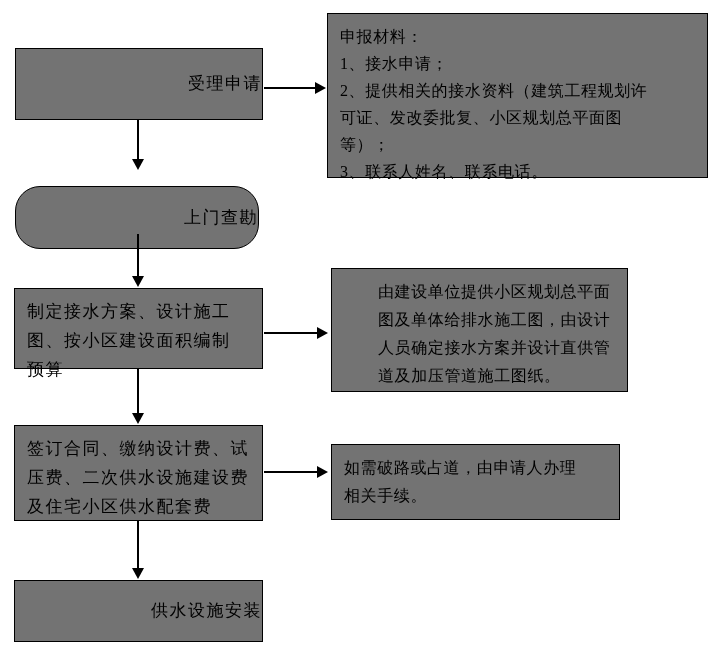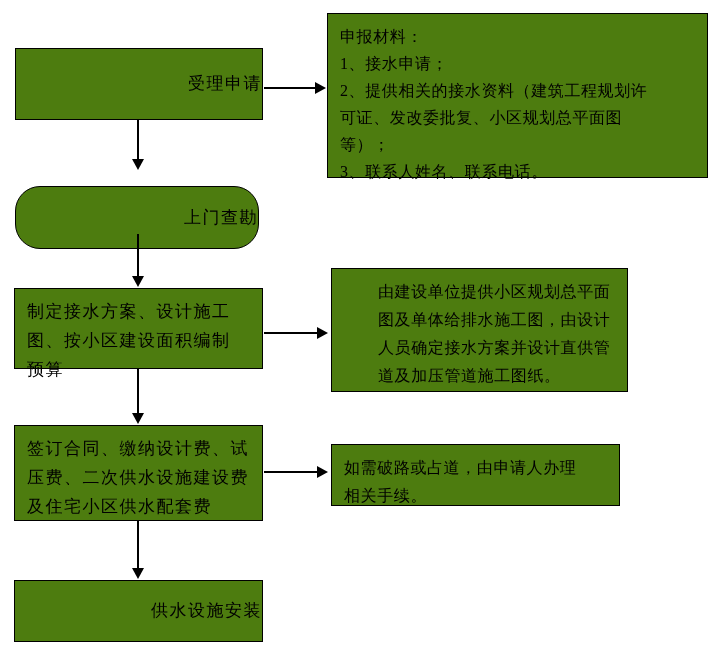--- a/index.html
+++ b/index.html
@@ -14,21 +14,21 @@
     background: #ffffff;
     font-family: "Liberation Serif", "DejaVu Serif", serif;
     overflow: hidden;
   }
 
   
   .box {
     position: absolute;
     box-sizing: border-box;
     border: 1px solid #000000;
-    background: #4d7c0f;
+    background: #737373;
     color: #000000;
   }
   
   .proc {
     display: flex;
     align-items: center;
     justify-content: flex-end;
   }
   .proc .txt {
     font-size: 17px;
@@ -129,21 +129,21 @@
 3、联系人姓名、联系电话。</div>
   </div>
 
   <div class="box note" style="left:331px; top:268px; width:297px; height:124px;padding-left:46px;">
     <div class="txt">由建设单位提供小区规划总平面
 图及单体给排水施工图，由设计
 人员确定接水方案并设计直供管
 道及加压管道施工图纸。</div>
   </div>
 
-  <div class="box note" style="left:331px; top:444px; width:289px; height:62px;">
+  <div class="box note" style="left:331px; top:444px; width:289px; height:76px;">
     <div class="txt">如需破路或占道，由申请人办理
 相关手续。</div>
   </div>
 
   <div class="vline" style="left:137px; top:120px; height:40px;"></div>
   <div class="arrow-down" style="left:132px; top:159px;"></div>
 
   <div class="vline" style="left:137px; top:234px; height:43px;"></div>
   <div class="arrow-down" style="left:132px; top:276px;"></div>
 

